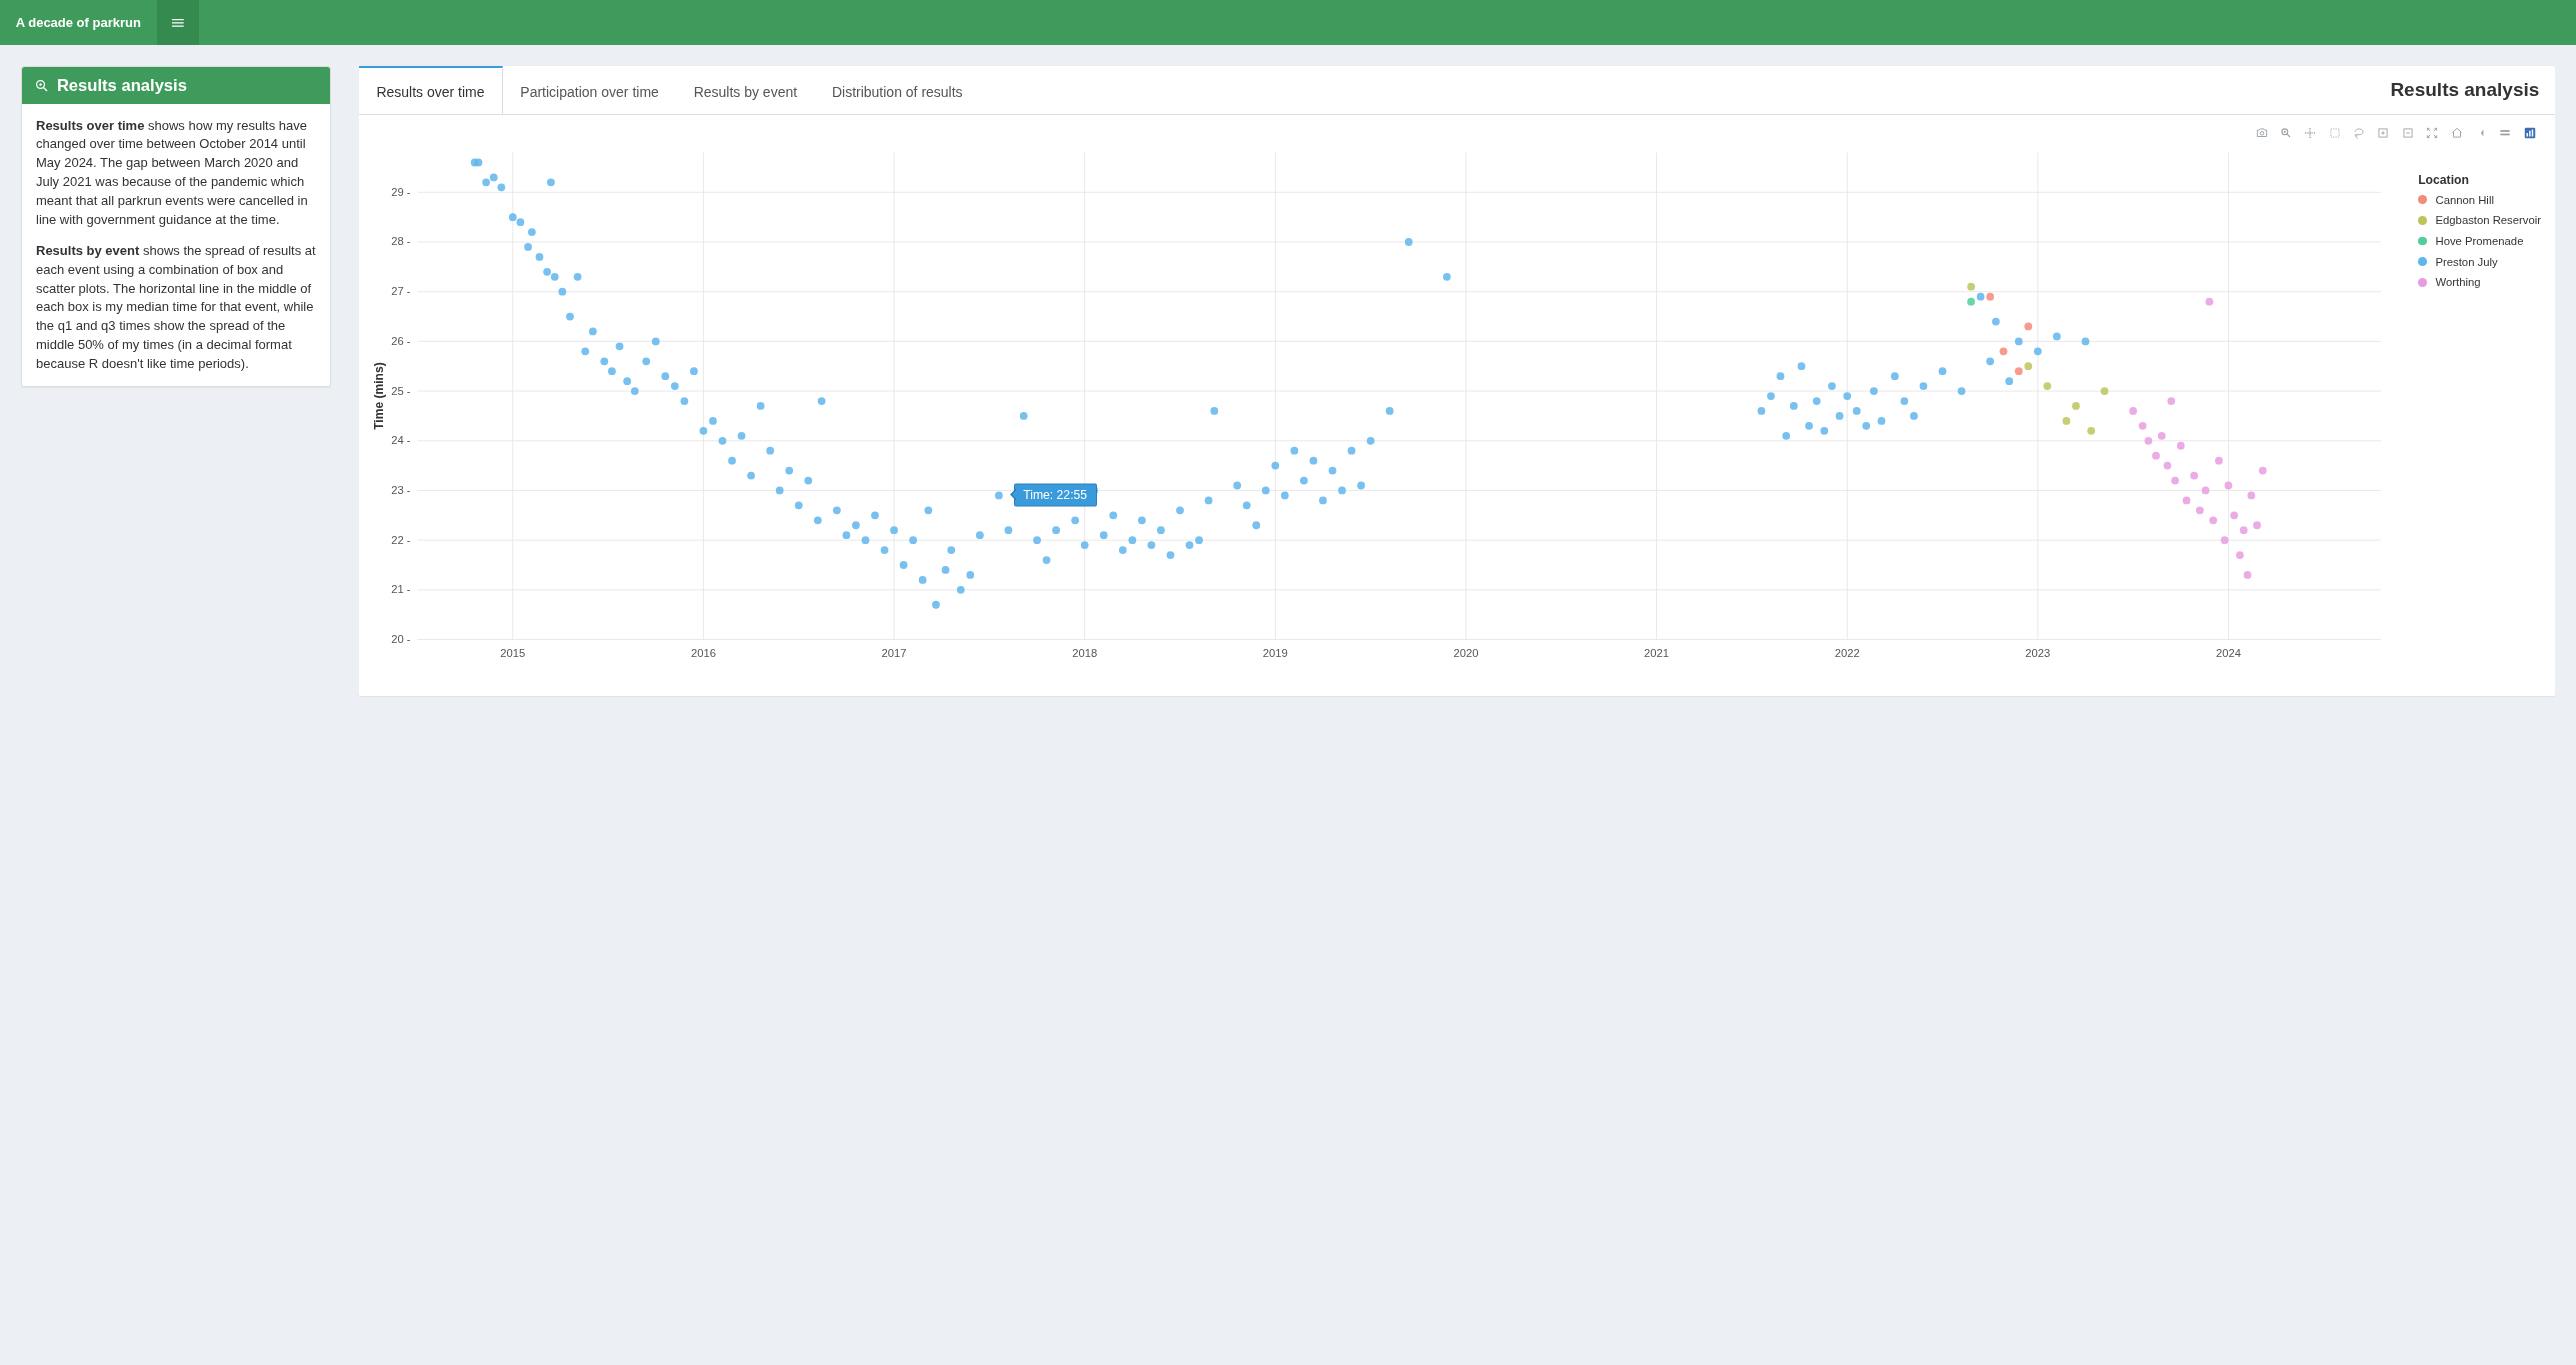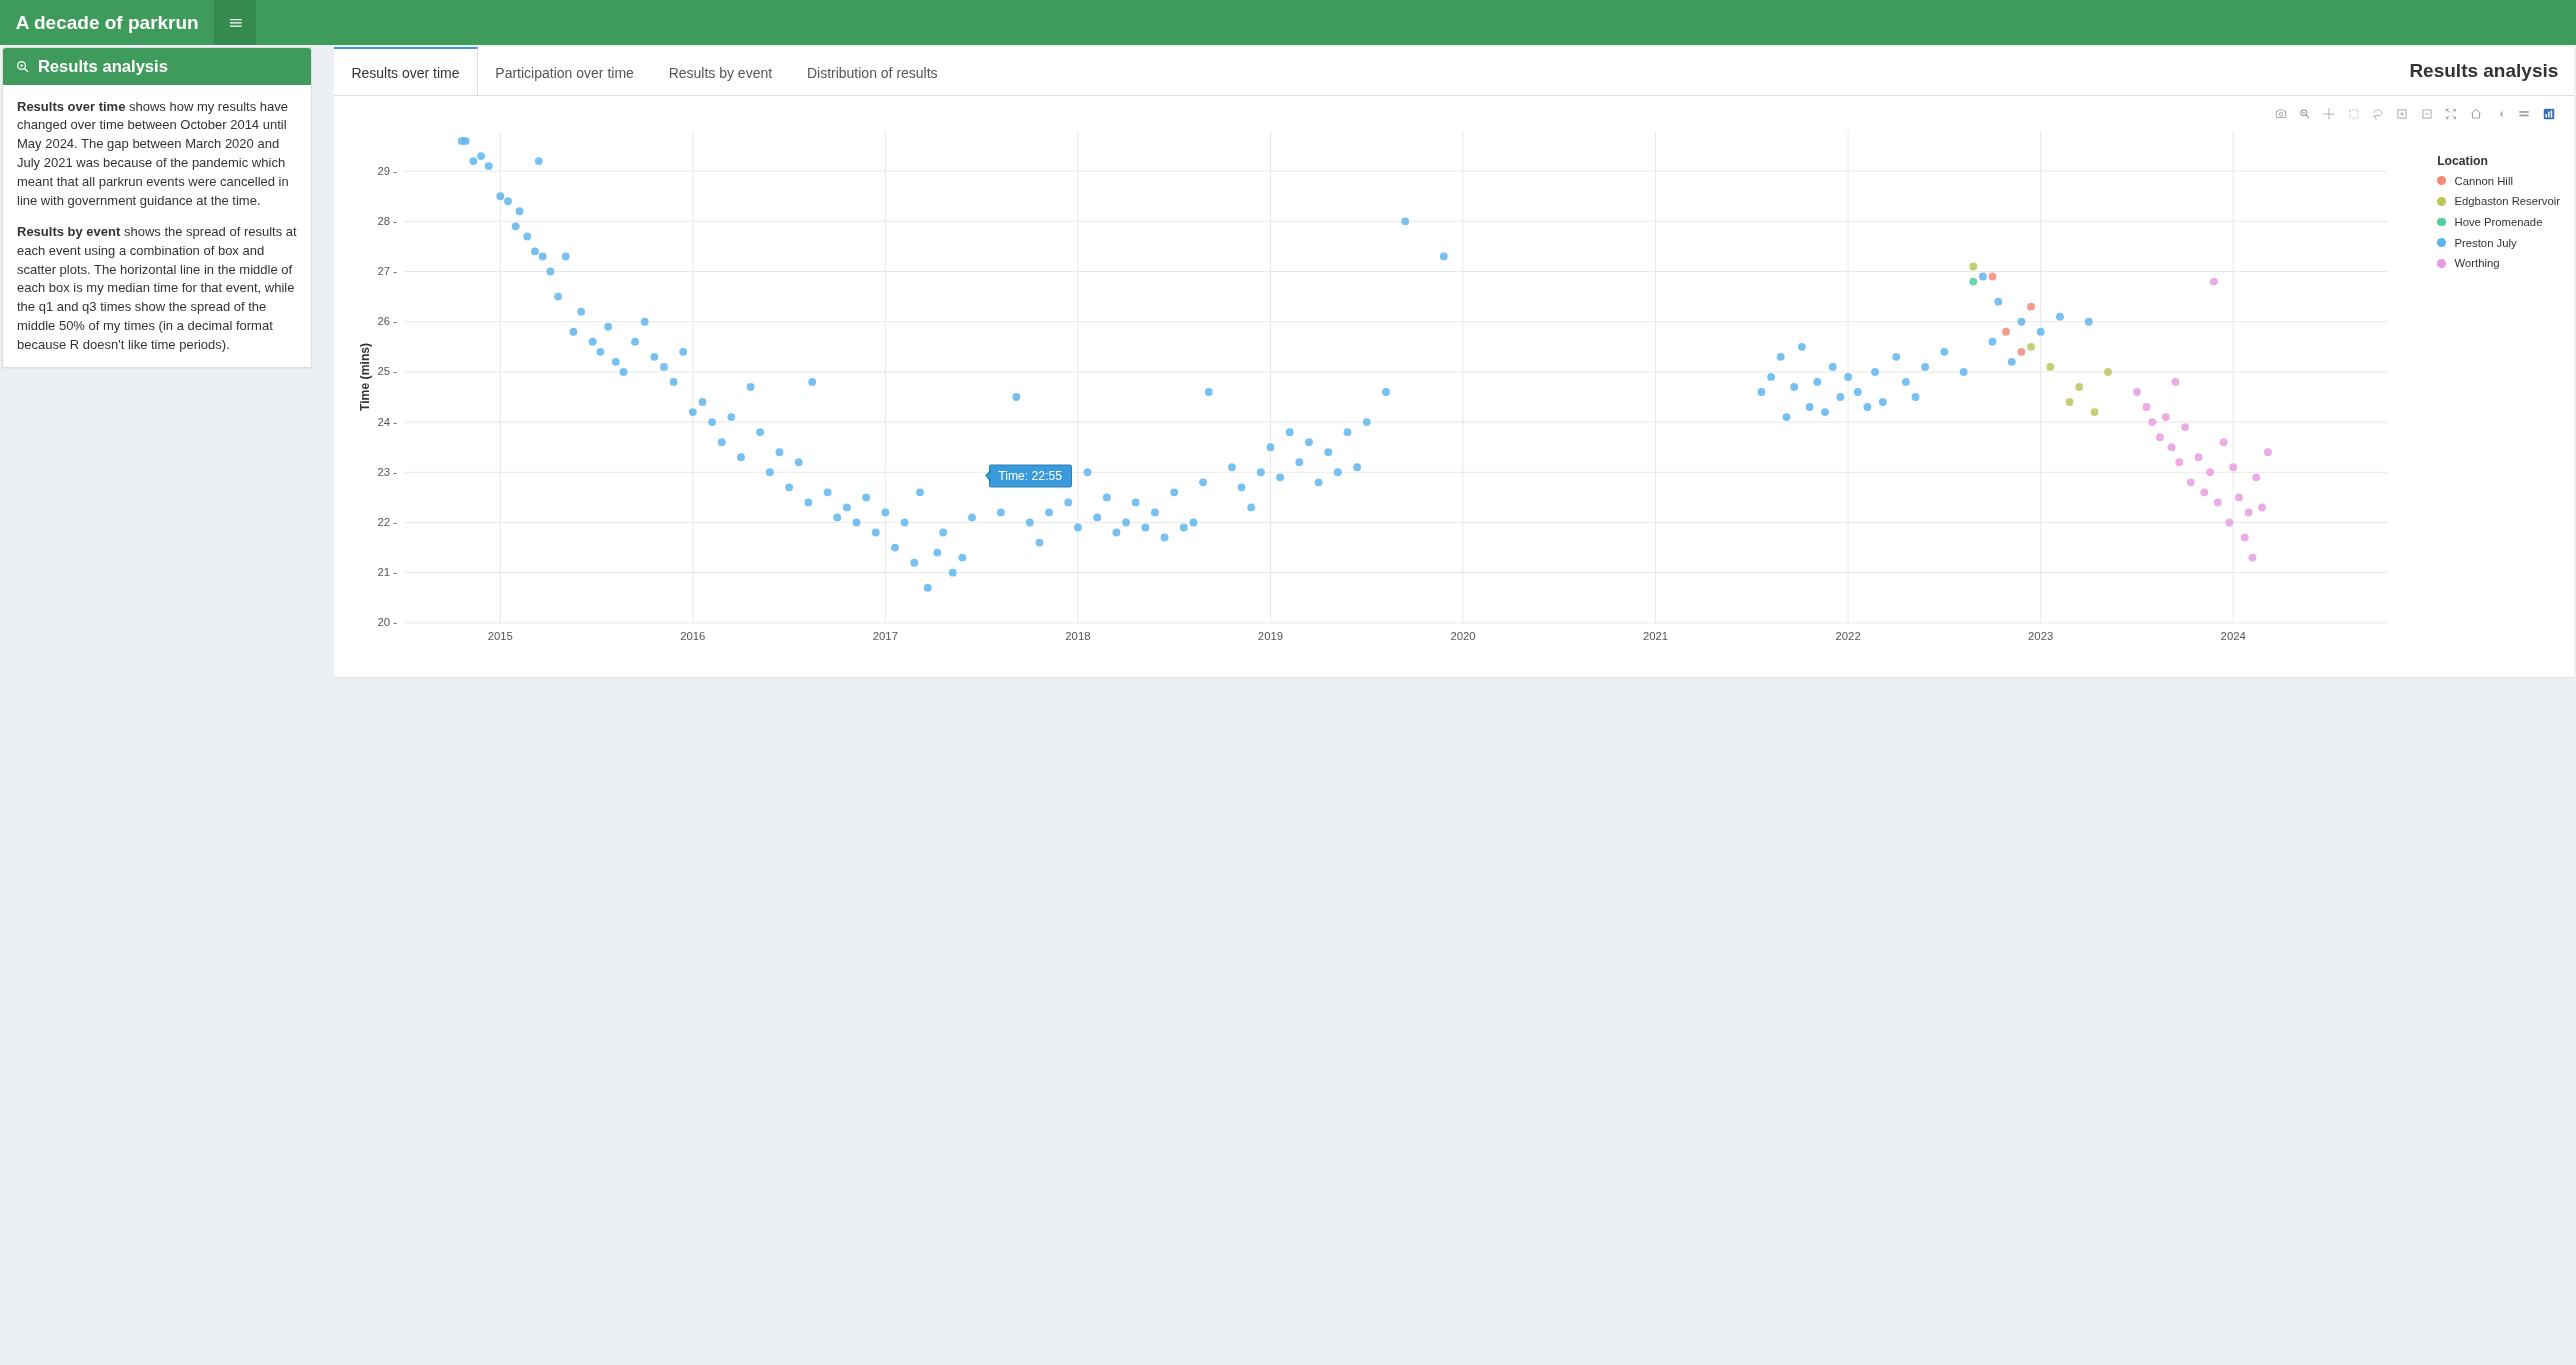--- a/index.html
+++ b/index.html
@@ -14,25 +14,25 @@
     --cannon:#f48a7a;
     --edgbaston:#bcc45a;
     --hove:#4fcf9b;
     --preston:#5fb5ec;
     --worthing:#e89ce0;
     --tooltip:#3a9bdc;
   }
   html,body{margin:0;padding:0;font-family:-apple-system,BlinkMacSystemFont,"Segoe UI","Helvetica Neue",Arial,sans-serif;color:var(--text);background:var(--bg);}
   
   .navbar{background:var(--green);height:45px;display:flex;align-items:stretch;}
-  .navbar-title{color:#fff;font-weight:700;font-size:19px;display:flex;align-items:center;padding:0 15.7px;}
+  .navbar-title{color:#fff;font-weight:700;font-size:13px;display:flex;align-items:center;padding:0 15.7px;}
   .navbar-toggle{width:42px;display:flex;align-items:center;justify-content:center;background:var(--green-dark);color:#fff;cursor:pointer;}
   .navbar-toggle svg{width:15.7px;height:15.7px;}
   
-  .content{display:flex;align-items:flex-start;padding:2px;gap:22px;}
+  .content{display:flex;align-items:flex-start;padding:21px;gap:28px;}
   .sidebar{width:310px;flex:0 0 310px;}
   .panel{background:#fff;border:0.9px solid var(--tab-border);border-radius:2.6px;box-shadow:0 0.9px 0.9px rgba(0,0,0,.05);}
   .panel-head{background:var(--green);color:#fff;padding:8.7px 12.2px;font-weight:700;font-size:16.6px;display:flex;align-items:center;gap:7px;border-radius:2.6px 2.6px 0 0;}
   .panel-head svg{width:15.7px;height:15.7px;flex:0 0 15.7px;}
   .panel-body{padding:12.2px 14px;font-size:13px;line-height:1.45;}
   .panel-body p{margin:0 0 12.2px;}
   .panel-body p:last-child{margin-bottom:0;}
   .main{flex:1;min-width:0;}
   .card{background:#fff;border-radius:1.7px;box-shadow:0 0.9px 0.9px rgba(0,0,0,.06);padding:0 0 21px;}
   

